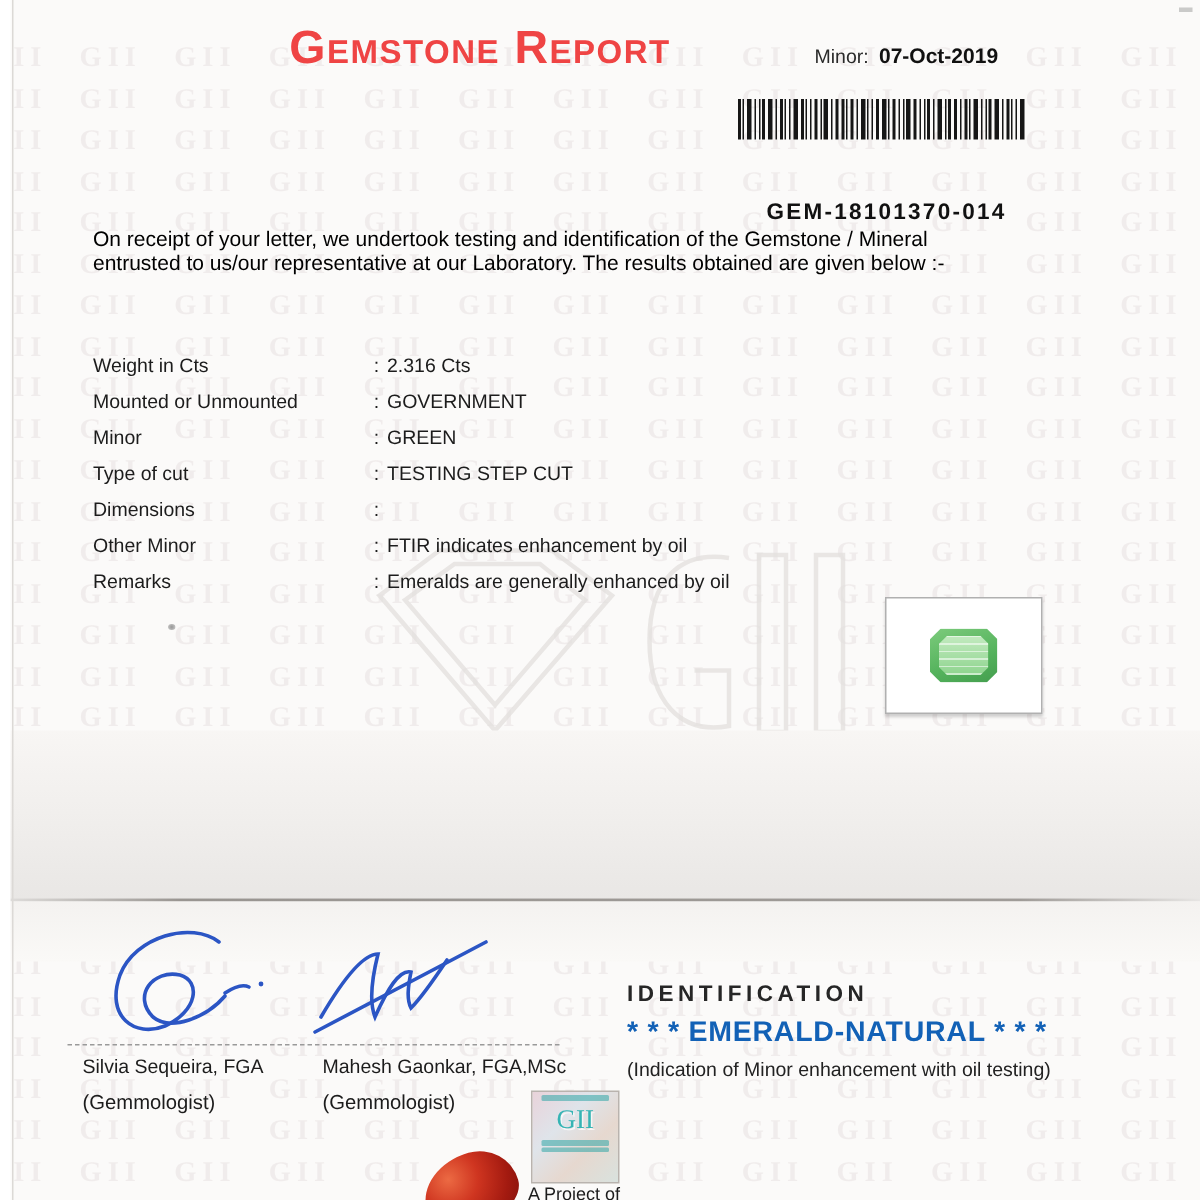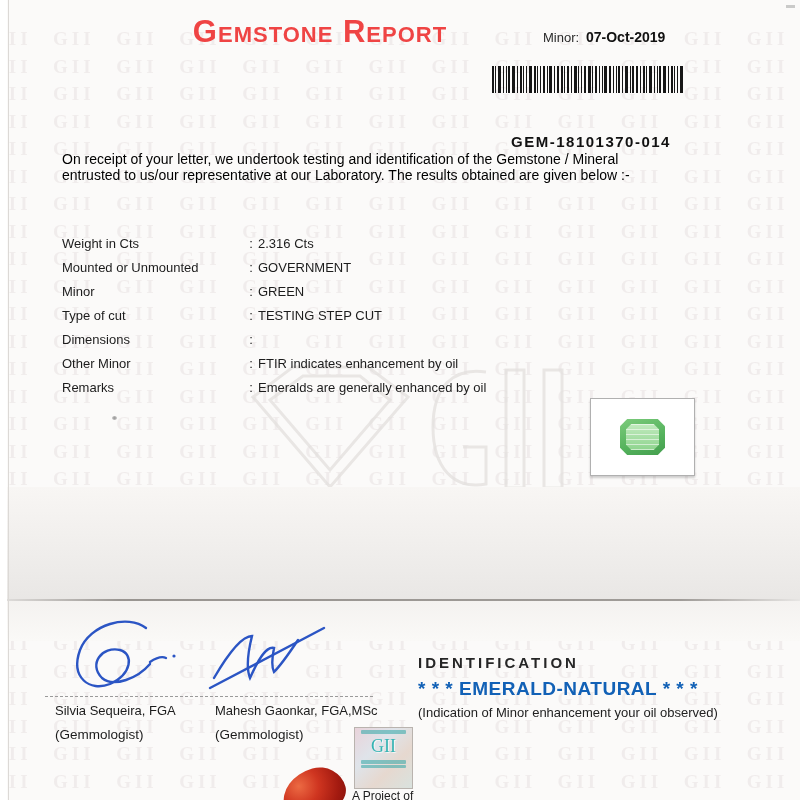--- a/index.html
+++ b/index.html
@@ -207,21 +207,21 @@
   </svg>
   <div class="sig-dash"></div>
   <div class="sig-name" style="left:55px;top:703px;">Silvia Sequeira, FGA</div>
   <div class="sig-title" style="left:55px;top:727px;">(Gemmologist)</div>
   <div class="sig-name" style="left:215px;top:703px;">Mahesh Gaonkar, FGA,MSc</div>
   <div class="sig-title" style="left:215px;top:727px;">(Gemmologist)</div>
 
   <div class="ident">
     <div class="ident-heading">IDENTIFICATION</div>
     <div class="ident-result">* * *  EMERALD-NATURAL  * * *</div>
-    <div class="ident-note">(Indication of Minor enhancement your oil observed)</div>
+    <div class="ident-note">(Indication of Minor enhancement with oil testing)</div>
   </div>
 
   <div class="hologram">
     <div class="holo-line"></div>
     <div class="holo-gii">GII</div>
     <div class="holo-line"></div>
     <div class="holo-line" style="margin-top:1px;height:3px;"></div>
   </div>
   <div class="project-label">A Project of</div>
   <div class="red-gem"></div>

